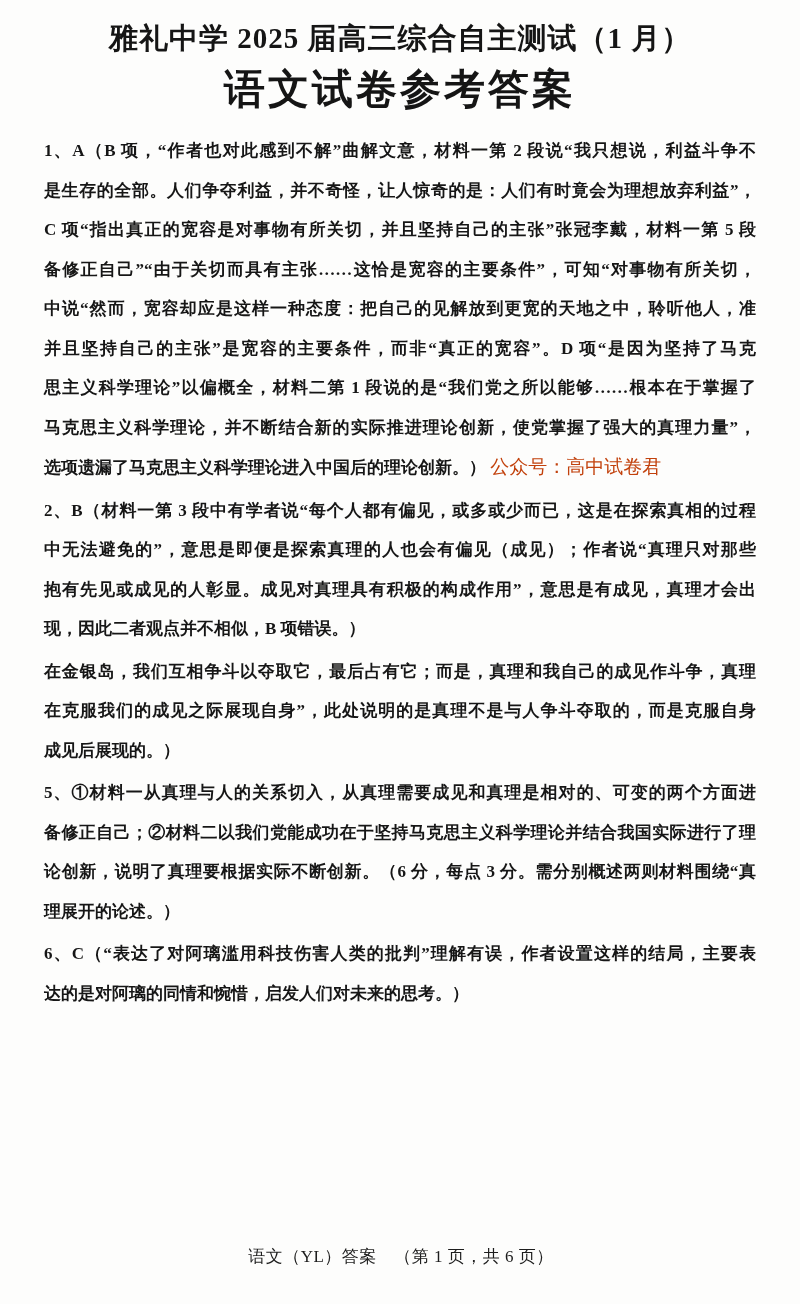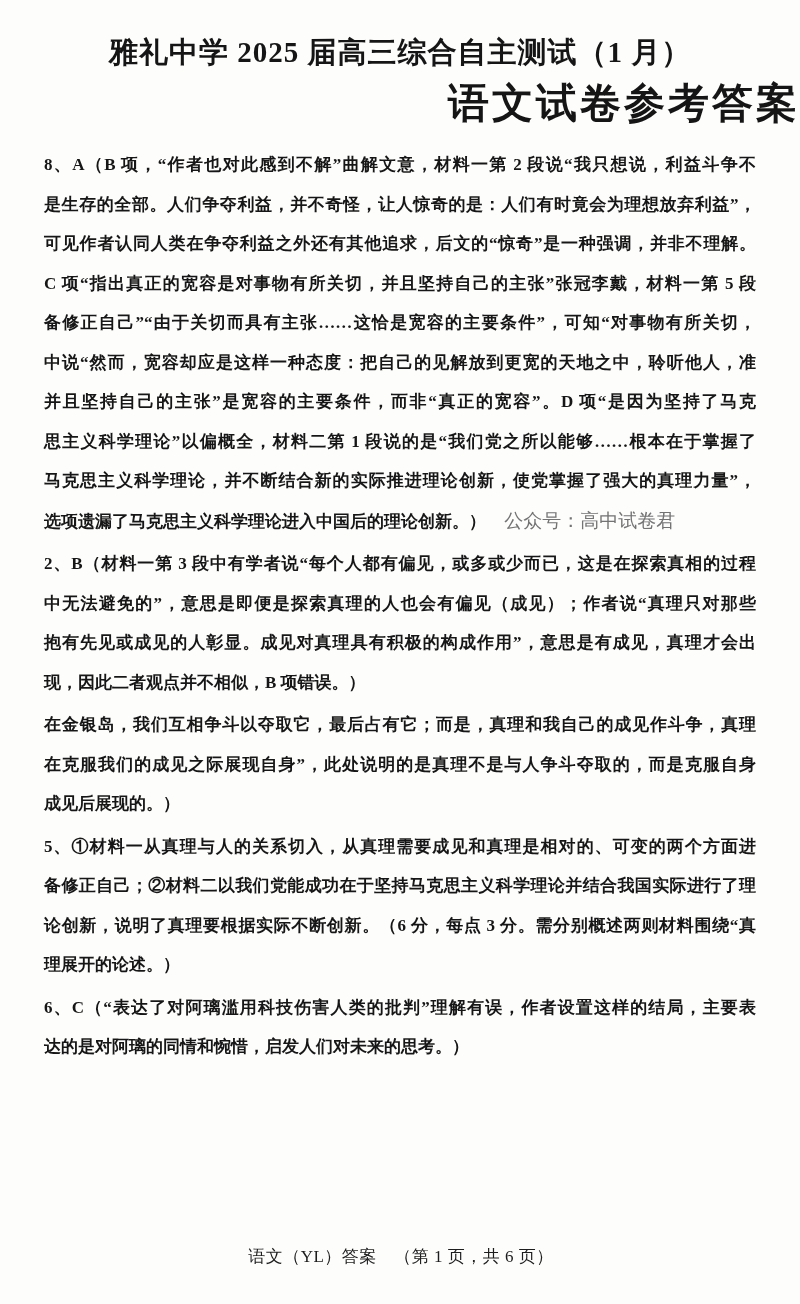--- a/index.html
+++ b/index.html
@@ -5,36 +5,36 @@
   html, body { margin: 0; padding: 0; }
   body { background: #ffffff; }
 
   .page {
     position: relative;
     width: 800px;
     height: 1304px;
     margin: 0 auto;
     background: #fdfdfc;
     box-sizing: border-box;
-    padding-top: 33px;
+    padding-top: 19px;
     overflow: hidden;
     font-family: "Liberation Serif", "DejaVu Serif", serif;
     color: #151515;
   }
 
   .exam-title {
     text-align: center;
     font-size: 29px;
     font-weight: bold;
     line-height: 38px;
     letter-spacing: 1px;
   }
 
   .answer-key-title {
-    text-align: right;
+    text-align: center;
     font-size: 41px;
     font-weight: bold;
     line-height: 52px;
     margin-top: 6px;
     letter-spacing: 3px;
   }
 
   .content {
     margin: 16px 44px 0 44px;
   }
@@ -51,22 +51,22 @@
   }
 
   .line.end {
     text-align: last left;
     text-align-last: left;
   }
 
   .watermark {
     font-weight: normal;
     font-size: 19px;
-    margin-left: 14px;
-    color: #737373;
+    margin-left: 0;
+    color: #c2410c;
   }
 
   .page-footer {
     position: absolute;
     left: 2px;
     right: 0;
     bottom: 36px;
     text-align: center;
     font-size: 17px;
     font-weight: normal;
@@ -78,23 +78,22 @@
 <body>
 
 <div class="page">
 
   <div class="exam-title">雅礼中学 2025 届高三综合自主测试（1 月）</div>
   <div class="answer-key-title">语文试卷参考答案</div>
 
   <div class="content">
 
     <div class="para">
-      <div class="line">8、A（B 项，“作者也对此感到不解”曲解文意，材料一第 2 段说“我只想说，利益斗争不</div>
+      <div class="line">1、A（B 项，“作者也对此感到不解”曲解文意，材料一第 2 段说“我只想说，利益斗争不</div>
       <div class="line">是生存的全部。人们争夺利益，并不奇怪，让人惊奇的是：人们有时竟会为理想放弃利益”，</div>
-      <div class="line">可见作者认同人类在争夺利益之外还有其他追求，后文的“惊奇”是一种强调，并非不理解。</div>
       <div class="line">C 项“指出真正的宽容是对事物有所关切，并且坚持自己的主张”张冠李戴，材料一第 5 段</div>
       <div class="line">备修正自己”“由于关切而具有主张……这恰是宽容的主要条件”，可知“对事物有所关切，</div>
       <div class="line">中说“然而，宽容却应是这样一种态度：把自己的见解放到更宽的天地之中，聆听他人，准</div>
       <div class="line">并且坚持自己的主张”是宽容的主要条件，而非“真正的宽容”。D 项“是因为坚持了马克</div>
       <div class="line">思主义科学理论”以偏概全，材料二第 1 段说的是“我们党之所以能够……根本在于掌握了</div>
       <div class="line">马克思主义科学理论，并不断结合新的实际推进理论创新，使党掌握了强大的真理力量”，</div>
       <div class="line end">
         <span>选项遗漏了马克思主义科学理论进入中国后的理论创新。）</span>
         <span class="watermark">公众号：高中试卷君</span>
       </div>

